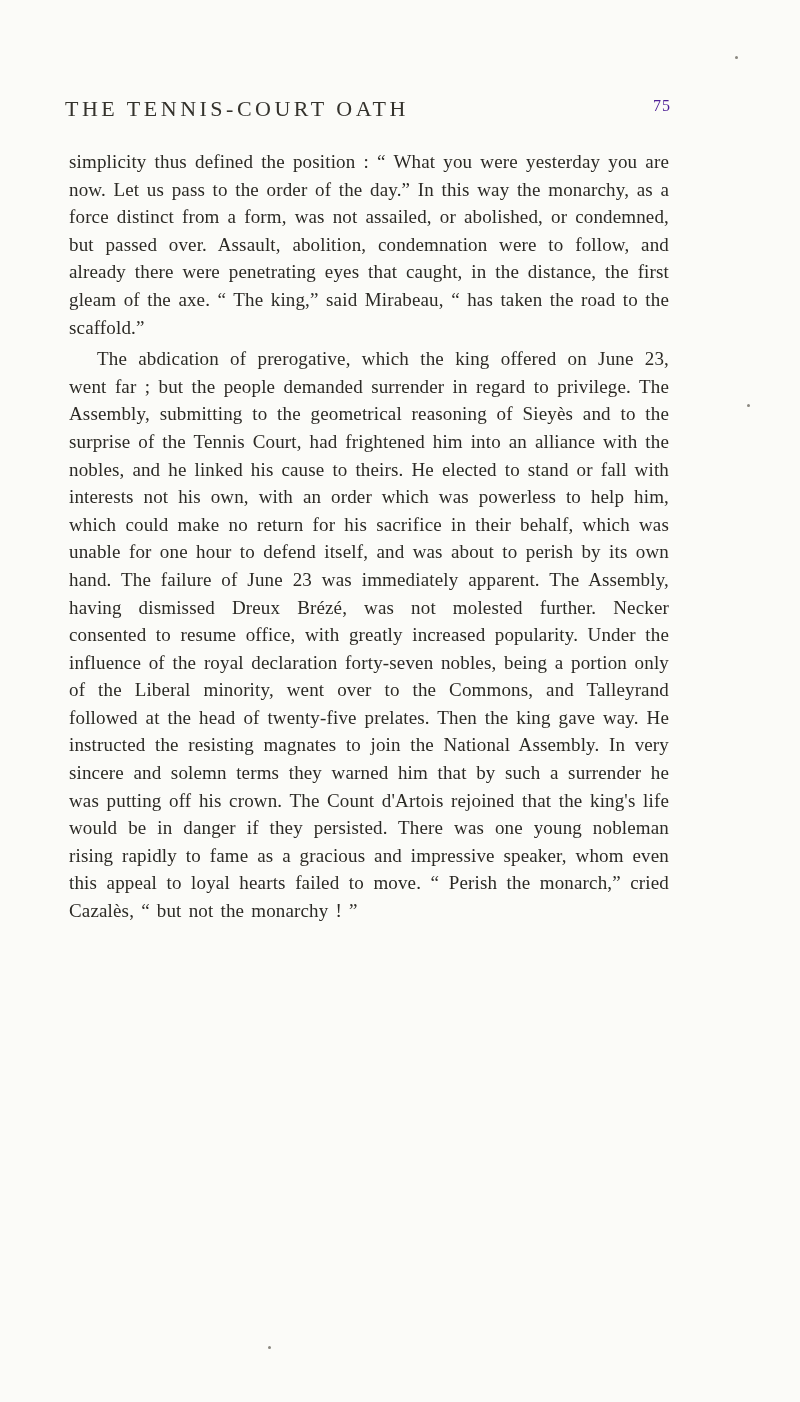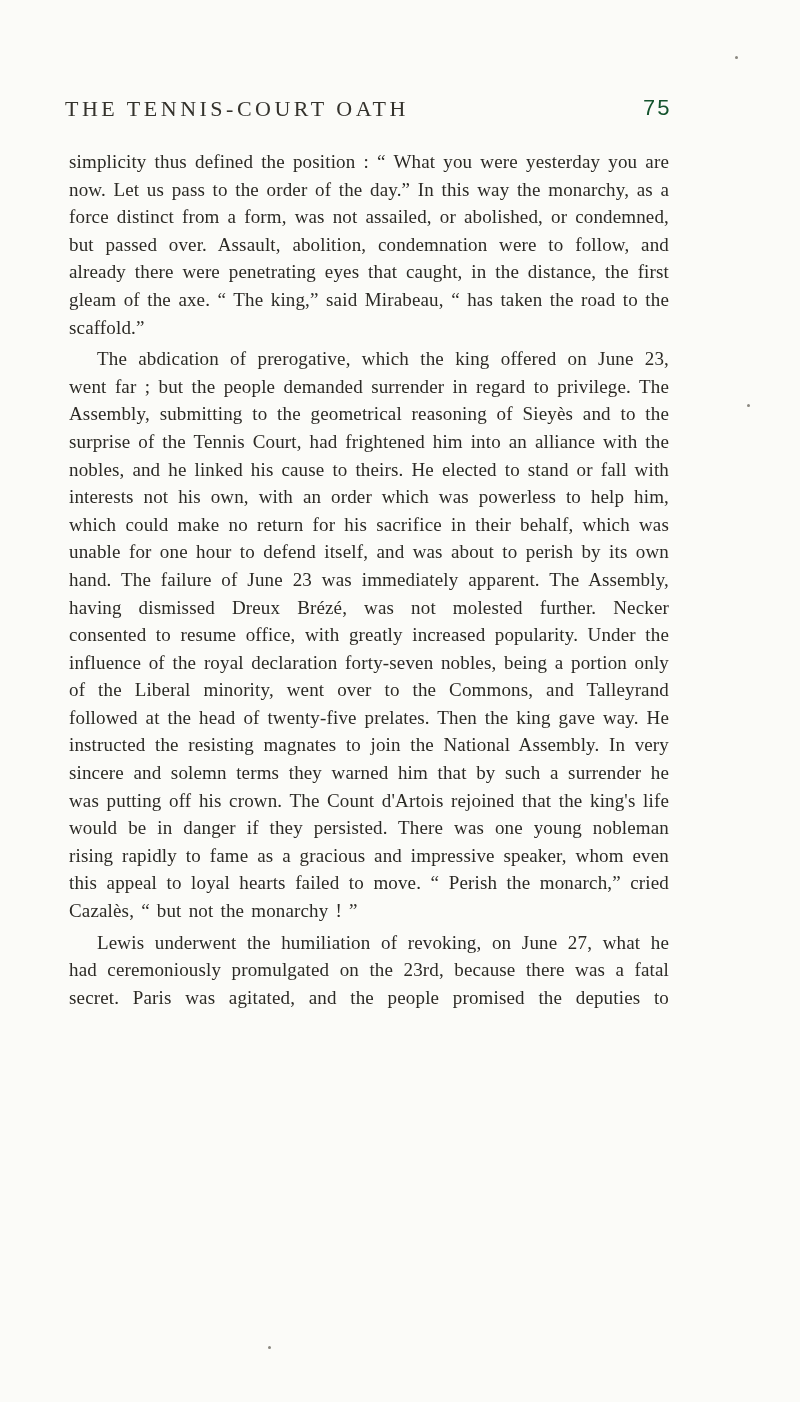--- a/index.html
+++ b/index.html
@@ -31,24 +31,23 @@
     font-size: 22px;
     font-weight: normal;
     letter-spacing: 3.5px;
     text-align: left;
     color: #34322c;
   }
   .pagenum {
     position: absolute;
     right: 2px;
     top: 1px;
-    font-size: 22px;
+    font-size: 16px;
     letter-spacing: 1px;
-    color: #14532d;
-    font-family: Liberation Mono, monospace;
+    color: #4c1d95;
   }
   .body-text p {
     margin: 4px;
     font-size: 19px;
     line-height: 27.6px;
     text-align: justify;
     word-spacing: 2.2px;
     letter-spacing: 0.15px;
   }
   .indent {
@@ -72,20 +71,19 @@
 <div class="page">
 
   <div class="header">
     <h1 class="title">THE TENNIS-COURT OATH</h1>
     <span class="pagenum">75</span>
   </div>
 
   <div class="body-text">
     <p>simplicity thus defined the position : “ What you were yesterday you are now.  Let us pass to the order of the day.”  In this way the monarchy, as a force distinct from a form, was not assailed, or abolished, or condemned, but passed over.  Assault, abolition, condemnation were to follow, and already there were penetrating eyes that caught, in the distance, the first gleam of the axe.  “ The king,” said Mirabeau, “ has taken the road to the scaffold.”</p>
     <p class="indent">The abdication of prerogative, which the king offered on June 23, went far ; but the people demanded surrender in regard to privilege.  The Assembly, submitting to the geometrical reasoning of Sieyès and to the surprise of the Tennis Court, had frightened him into an alliance with the nobles, and he linked his cause to theirs.  He elected to stand or fall with interests not his own, with an order which was powerless to help him, which could make no return for his sacrifice in their behalf, which was unable for one hour to defend itself, and was about to perish by its own hand.  The failure of June 23 was immediately apparent.  The Assembly, having dismissed Dreux Brézé, was not molested further.  Necker consented to resume office, with greatly increased popularity.  Under the influence of the royal declaration forty-seven nobles, being a portion only of the Liberal minority, went over to the Commons, and Talleyrand followed at the head of twenty-five prelates.  Then the king gave way.  He instructed the resisting magnates to join the National Assembly.  In very sincere and solemn terms they warned him that by such a surrender he was putting off his crown.  The Count d'Artois rejoined that the king's life would be in danger if they persisted.  There was one young nobleman rising rapidly to fame as a gracious and impressive speaker, whom even this appeal to loyal hearts failed to move.  “ Perish the monarch,” cried Cazalès, “ but not the monarchy ! ”</p>
-    <p class="indent justify-last">Lewis underwent the humiliation of revoking, on June 27, what he had ceremoniously promulgated on the 23rd, because there was a fatal secret.  Paris was agitated, and the people promised the deputies to</p>
   </div>
 
 </div>
 
 <span class="speck speck-1"></span>
 <span class="speck speck-2"></span>
 <span class="speck speck-3"></span>
 
 </body></html>

